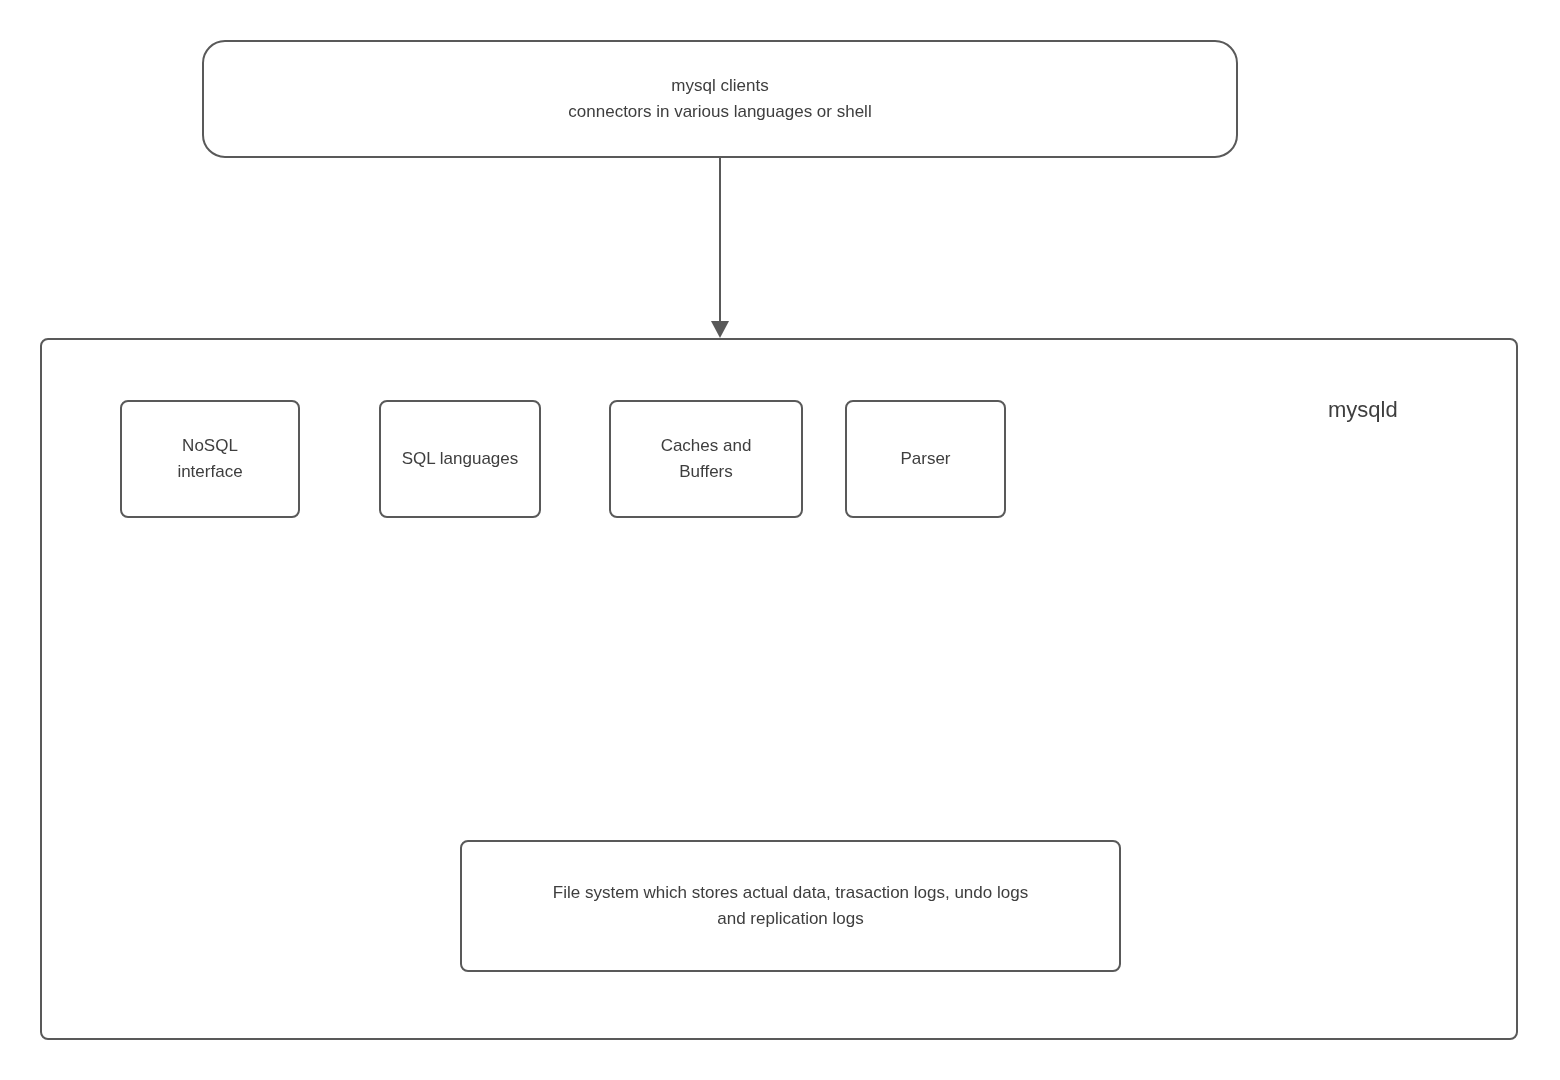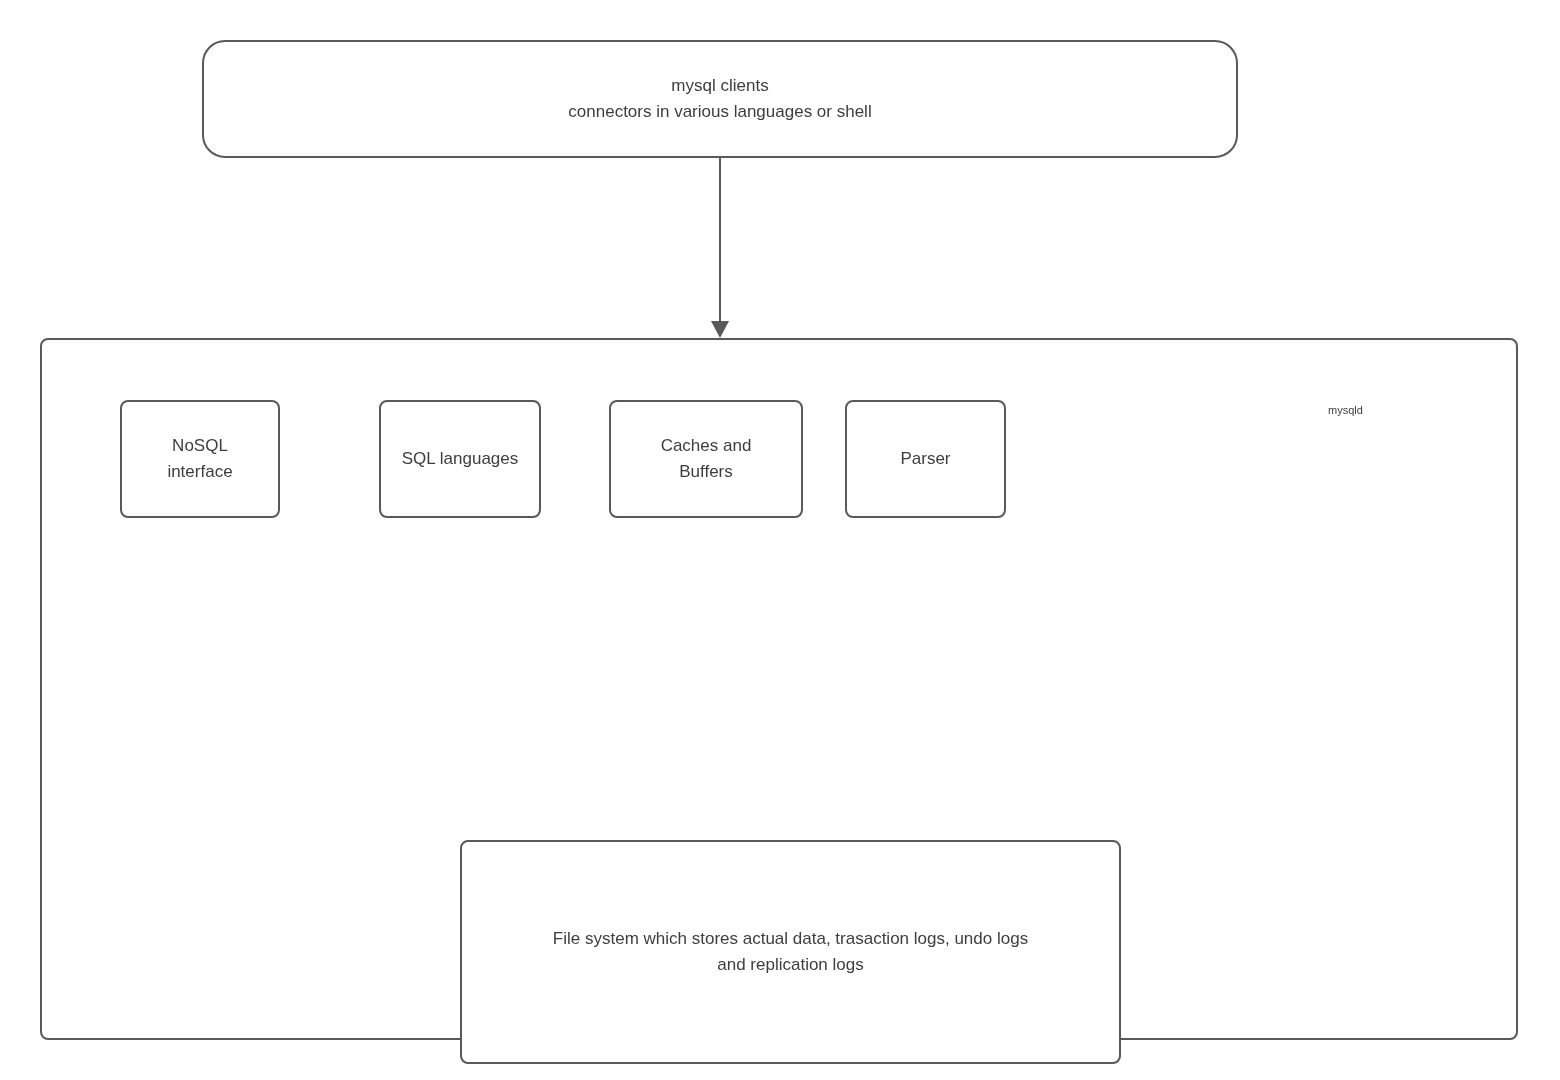--- a/index.html
+++ b/index.html
@@ -49,36 +49,36 @@
     width: 0; height: 0;
     border-left: 9px solid transparent;
     border-right: 9px solid transparent;
     border-top: 17px solid var(--border);
   }
 
   
   .server-container { left: 40px; top: 338px; width: 1478px; height: 702px; position: absolute; border: 2px solid var(--border); border-radius: 8px; background: var(--background); }
   .server-label {
     position: absolute; left: 1328px; top: 397px;
-    color: var(--text); font-size: 11px; line-height: 26px;
+    color: var(--text); font-size: 22px; line-height: 26px;
   }
 
   
   .iface { top: 400px; height: 118px; }
-  .iface-nosql  { left: 120px;  width: 160px; }
+  .iface-nosql  { left: 120px;  width: 180px; }
   .iface-sql    { left: 379px;  width: 162px; }
   .iface-caches { left: 609px;  width: 194px; }
   .iface-parser { left: 845px;  width: 161px; }
   .iface-query  { left: 1080px; width: 161px; }
 
   
   .storage-box { left: 460px; top: 620px; width: 661px; height: 180px; }
 
   
-  .filesystem-box { left: 460px; top: 840px; width: 661px; height: 224px; }
+  .filesystem-box { left: 460px; top: 840px; width: 661px; height: 132px; }
 </style>
 </head>
 <body>
 
 <div class="canvas">
 
   <div class="node client-box">
     <span class="label">mysql clients
 connectors in various languages or shell</span>
   </div>

